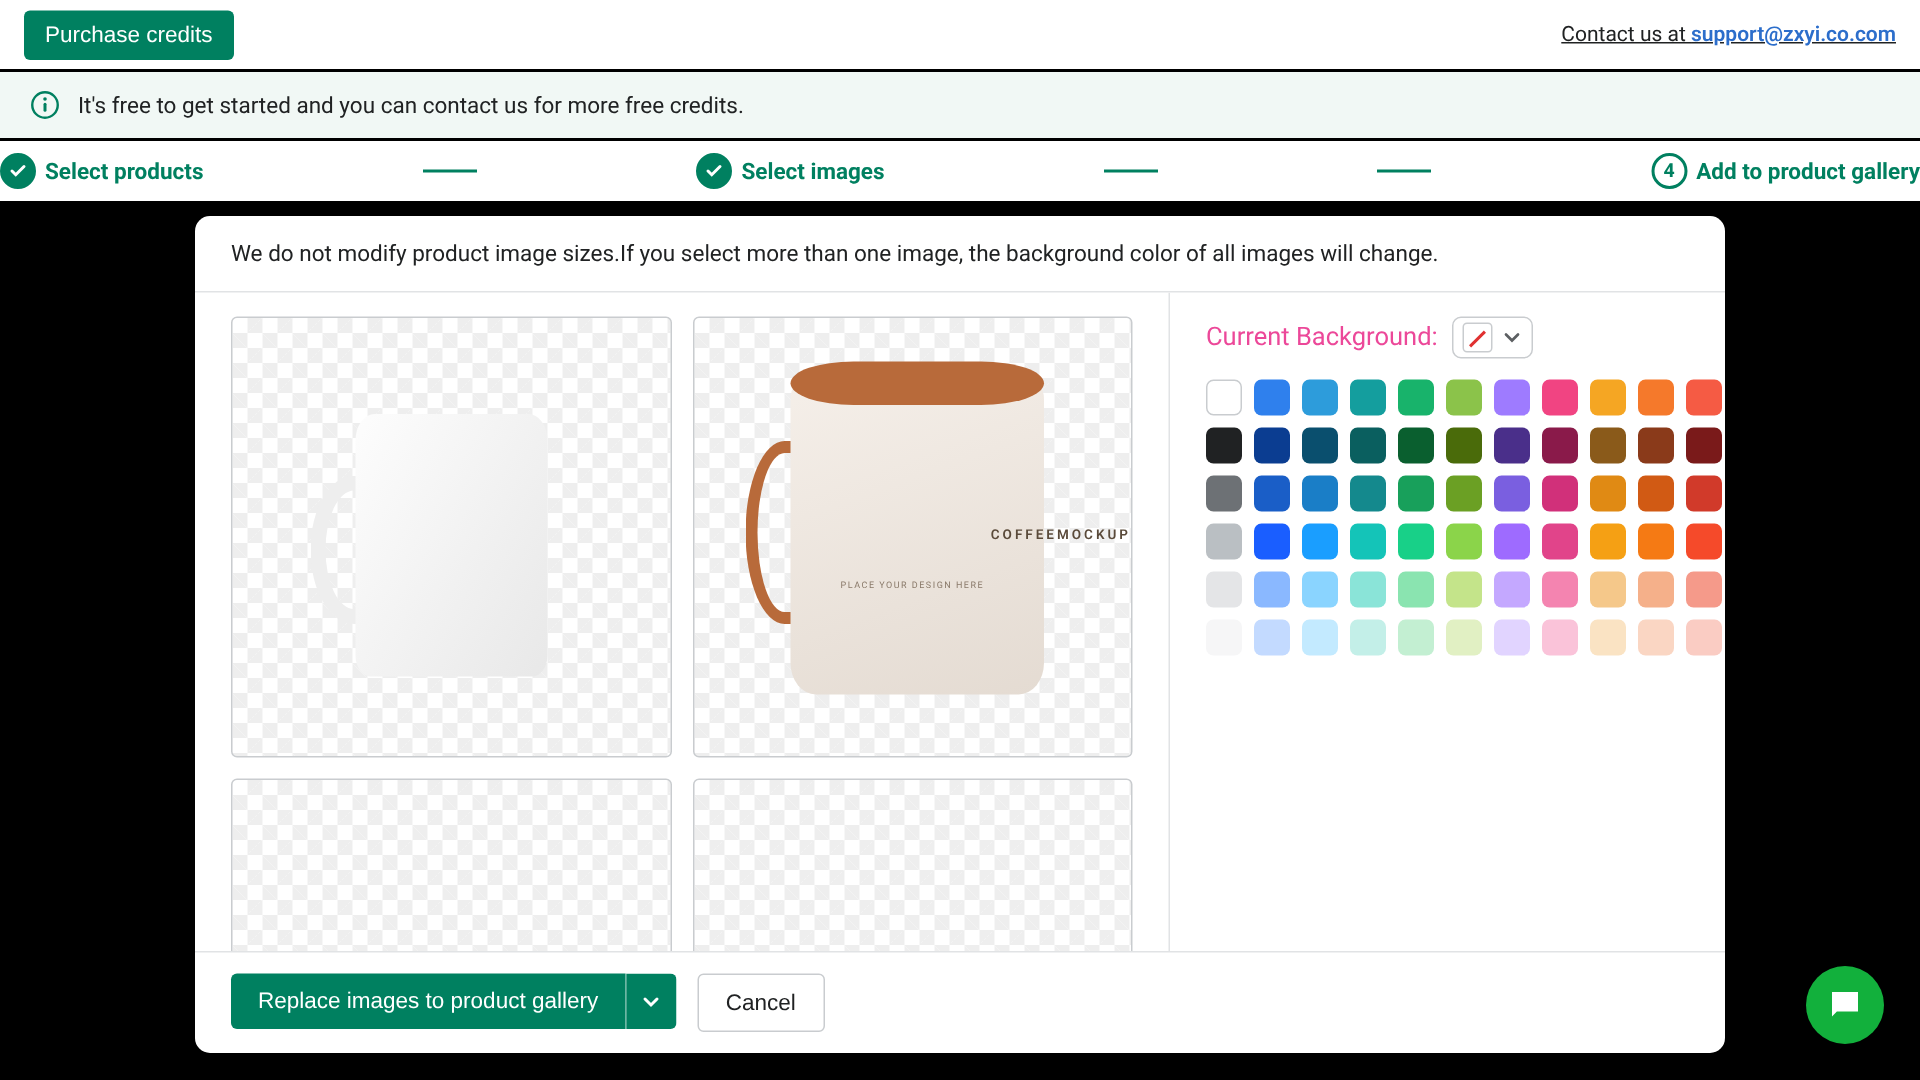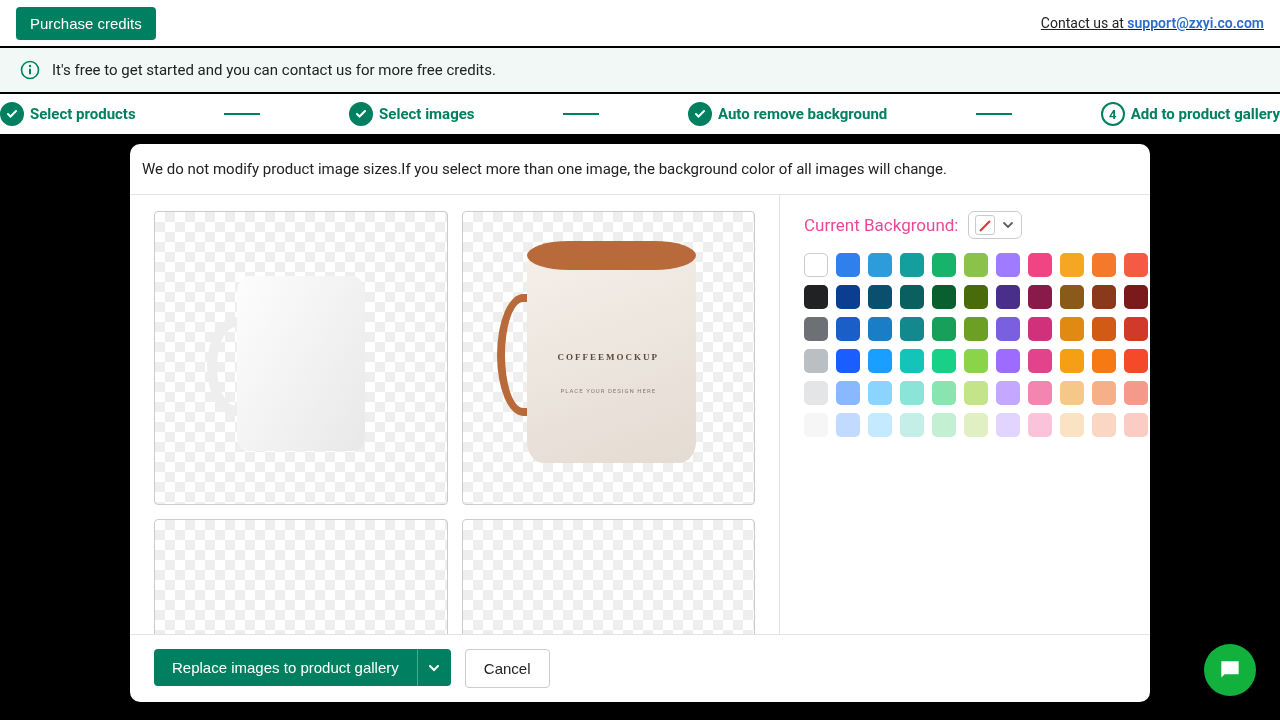--- a/index.html
+++ b/index.html
@@ -12,21 +12,21 @@
   .info-icon { width:20px; height:20px; flex-shrink:0;}
   .info-text { font-size:15px; color:#202223;}
   .stepper { background:#fff; display:flex; align-items:center; justify-content:space-between; gap:8px; padding:8px 0; border-bottom:2px solid #000;}
   .step { display:flex; align-items:center; gap:6px;}
   .step-circle { width:24px; height:24px; border-radius:50%; border:2px solid #008060; display:flex; align-items:center; justify-content:center; flex-shrink:0;}
   .step-circle.done { background:#008060; color:#fff;}
   .step-circle.active { background:#fff; color:#008060; font-weight:700; font-size:13px;}
   .step-label { font-size:15px; font-weight:700; color:#008060;}
   .step-sep { width:36px; height:2px; background:#008060;}
   .main-card { background:#fff; border-radius:10px; margin:8px 130px 0; position:relative; height:558px; box-shadow:0 0 0 2px rgba(0,0,0,0.06); display:flex; flex-direction:column;}
-  .card-head { padding:16px 12px; border-bottom:1px solid #e1e3e5; font-size:15px; color:#202223;}
+  .card-head { padding:16px 24px; border-bottom:1px solid #e1e3e5; font-size:15px; color:#202223;}
   .card-body { flex:1; display:flex; overflow:hidden;}
   .left-pane { flex:1; padding:16px 24px; border-right:1px solid #e1e3e5; overflow:hidden;}
   .stats { font-size:15px; color:#202223; margin-bottom:14px;}
   .stats b{font-weight:700;}
   .stats .retry { color:#2c6ecb; cursor:pointer; margin-left:8px;}
   .img-grid { display:grid; grid-template-columns:1fr 1fr; gap:14px;}
   .img-cell { border:1px solid #c9cccf; border-radius:4px; aspect-ratio:1/1; position:relative; overflow:hidden;
     background-image:
       linear-gradient(45deg,#eee 25%,transparent 25%),
       linear-gradient(-45deg,#eee 25%,transparent 25%),
@@ -35,21 +35,21 @@
     background-size:20px 20px;
     background-position:0 0,0 10px,10px -10px,-10px 0;
     background-color:#fff;
   }
   .mug { position:absolute; }
   .mug1-body{ left:28%; top:22%; width:44%; height:60%; background:linear-gradient(120deg,#fdfdfd,#e8e8e8); border-radius:10% 10% 8% 8%;}
   .mug1-handle{ left:18%; top:36%; width:20%; height:34%; border:10px solid #eee; border-right:none; border-radius:50% 0 0 50%;}
   .mug2-body{ left:22%; top:14%; width:58%; height:72%; background:linear-gradient(160deg,#f5efe9,#e4dbd2); border-radius:6% 6% 10% 10%;}
   .mug2-lid{ left:22%; top:10%; width:58%; height:10%; background:#b86a3a; border-radius:50%/100%;}
   .mug2-handle{ left:12%; top:28%; width:18%; height:42%; border:8px solid #b86a3a; border-right:none; border-radius:50% 0 0 50%;}
-  .mug2-text{ position:absolute; left:0; right:0; top:48%; text-align:center; font-size:9px; letter-spacing:2px; color:#5a4a3a; font-weight:600;font-family:Liberation Serif, serif;}
+  .mug2-text{ position:absolute; left:0; right:0; top:48%; text-align:right; font-size:9px; letter-spacing:2px; color:#5a4a3a; font-weight:600;}
   .mug2-sub{ position:absolute; left:0; right:0; top:60%; text-align:center; font-size:6px; letter-spacing:1px; color:#8a7a6a;}
   .right-pane { width:370px; padding:16px 24px;}
   .bg-row{ display:flex; align-items:center; gap:10px; margin-bottom:14px;}
   .bg-label{ font-size:17px; font-weight:400; color:#ec4899;}
   .bg-select{ border:1px solid #c9cccf; border-radius:6px; padding:3px 6px; display:flex; align-items:center; gap:6px; cursor:pointer;}
   .swatch-none{ width:20px; height:20px; border:1px solid #c9cccf; border-radius:3px; position:relative; background:#fff;}
   .swatch-none::after{content:""; position:absolute; left:2px; right:2px; top:50%; height:2px; background:#e03131; transform:rotate(-45deg);}
   .chev{ width:14px; height:14px;}
   .palette{ display:grid; grid-template-columns:repeat(11,24px); gap:8px;}
   .sw{ width:24px; height:24px; border-radius:5px; cursor:pointer;}
@@ -92,28 +92,20 @@
   <div class="step-sep"></div>
   <div class="step">
     <div class="step-circle done">
         <svg width="14" height="14" viewBox="0 0 14 14">
           <path d="M3 7l2.5 2.5L11 4" stroke="#fff" stroke-width="2" fill="none" stroke-linecap="round"></path>
         </svg>
       </div>
     <span class="step-label">Select images</span>
   </div>
   <div class="step-sep"></div>
-  <div class="step">
-    <div class="step-circle done">
-        <svg width="14" height="14" viewBox="0 0 14 14">
-          <path d="M3 7l2.5 2.5L11 4" stroke="#fff" stroke-width="2" fill="none" stroke-linecap="round"></path>
-        </svg>
-      </div>
-    <span class="step-label">Auto remove background</span>
-  </div>
   <div class="step-sep"></div>
   <div class="step">
     <div class="step-circle active">4</div>
     <span class="step-label">Add to product gallery</span>
   </div>
 </div>
 
 <div class="main-card">
   <div class="card-head">We do not modify product image sizes.If you select more than one image, the background color of all images will change.</div>
   <div class="card-body">

